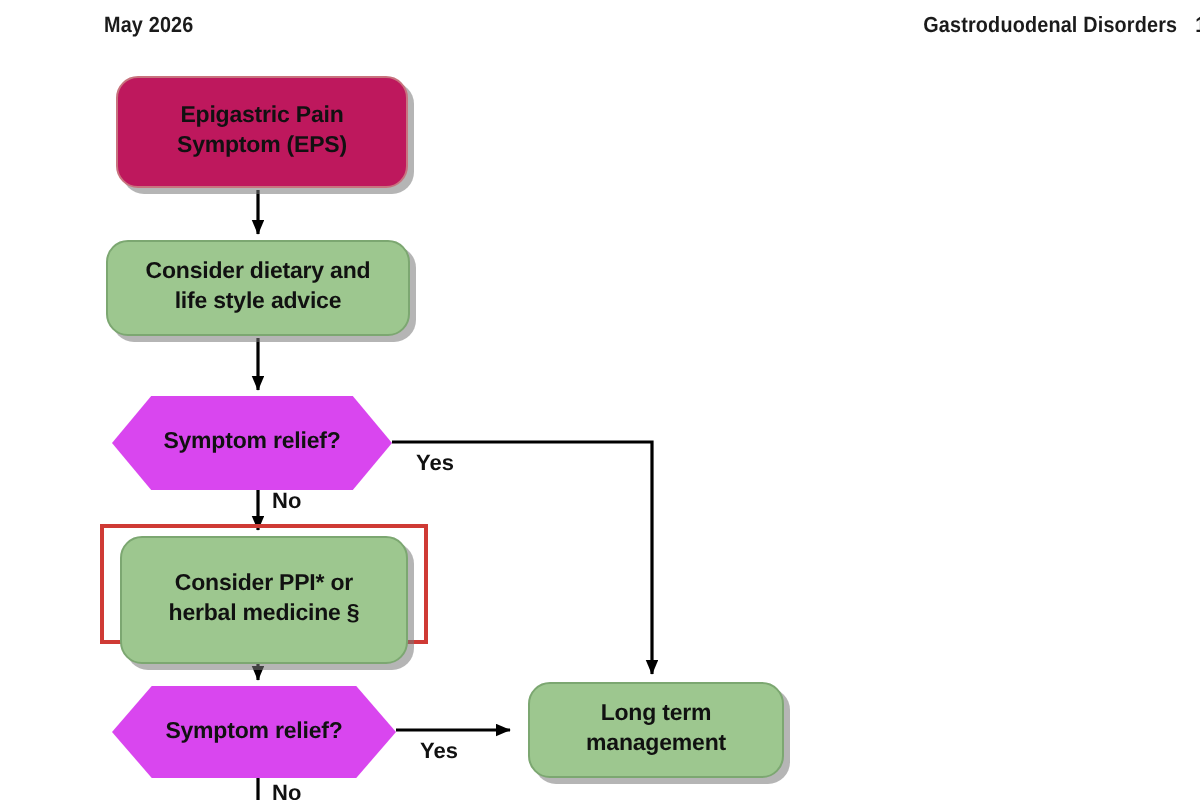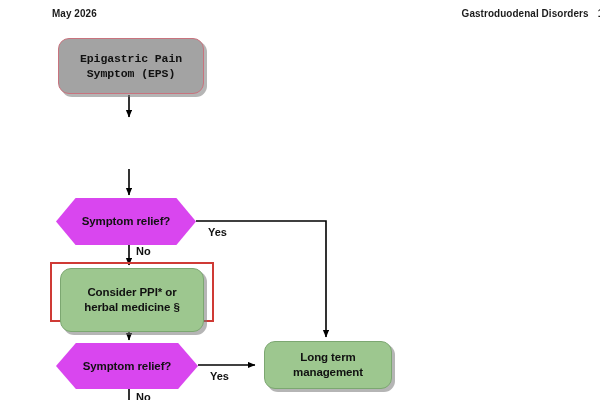--- a/index.html
+++ b/index.html
@@ -59,21 +59,21 @@
     color: #111111;
     letter-spacing: -0.1px;
   }
 
   
   .box {
     border-radius: 11px;
     border: 1px solid rgba(0,0,0,0.30);
     box-shadow: 3px 3px 0 0 rgba(120,120,120,0.55);
   }
-  .box.pink  { background: #a3a3a3; border-color: #c8737e; font-family: Liberation Mono, monospace; }
+  .box.pink  { background: #be185d; border-color: #c8737e; }
   .box.green { background: #9dc78f; border-color: #7ca771; }
 
   
   .hex {
     background: #d946ef;
     clip-path: polygon(14% 0%, 86% 0%, 100% 50%, 86% 100%, 14% 100%, 0% 50%);
     filter: drop-shadow(2.5px 2.5px 0 rgba(120,120,120,0.55));
   }
 
   
@@ -136,20 +136,26 @@
 
   <div class="redframe" style="left:14px; top:262px; width:164px; height:60px;"></div>
 
   <div class="node box pink" style="left:22px; top:38px; width:146px; height:56px;">
     <div>
       <span>Epigastric Pain</span><br>
       <span>Symptom (EPS)</span>
     </div>
   </div>
 
+  <div class="node box green" style="left:17px; top:120px; width:152px; height:48px;">
+    <div>
+      <span>Consider dietary and</span><br>
+      <span>life style advice</span>
+    </div>
+  </div>
 
   <div class="node hex" style="left:20px; top:198px; width:140px; height:47px;">
     <span>Symptom relief?</span>
   </div>
 
   <div class="node box green" style="left:24px; top:268px; width:144px; height:64px;">
     <div>
       <span>Consider PPI* or</span><br>
       <span>herbal medicine §</span>
     </div>

